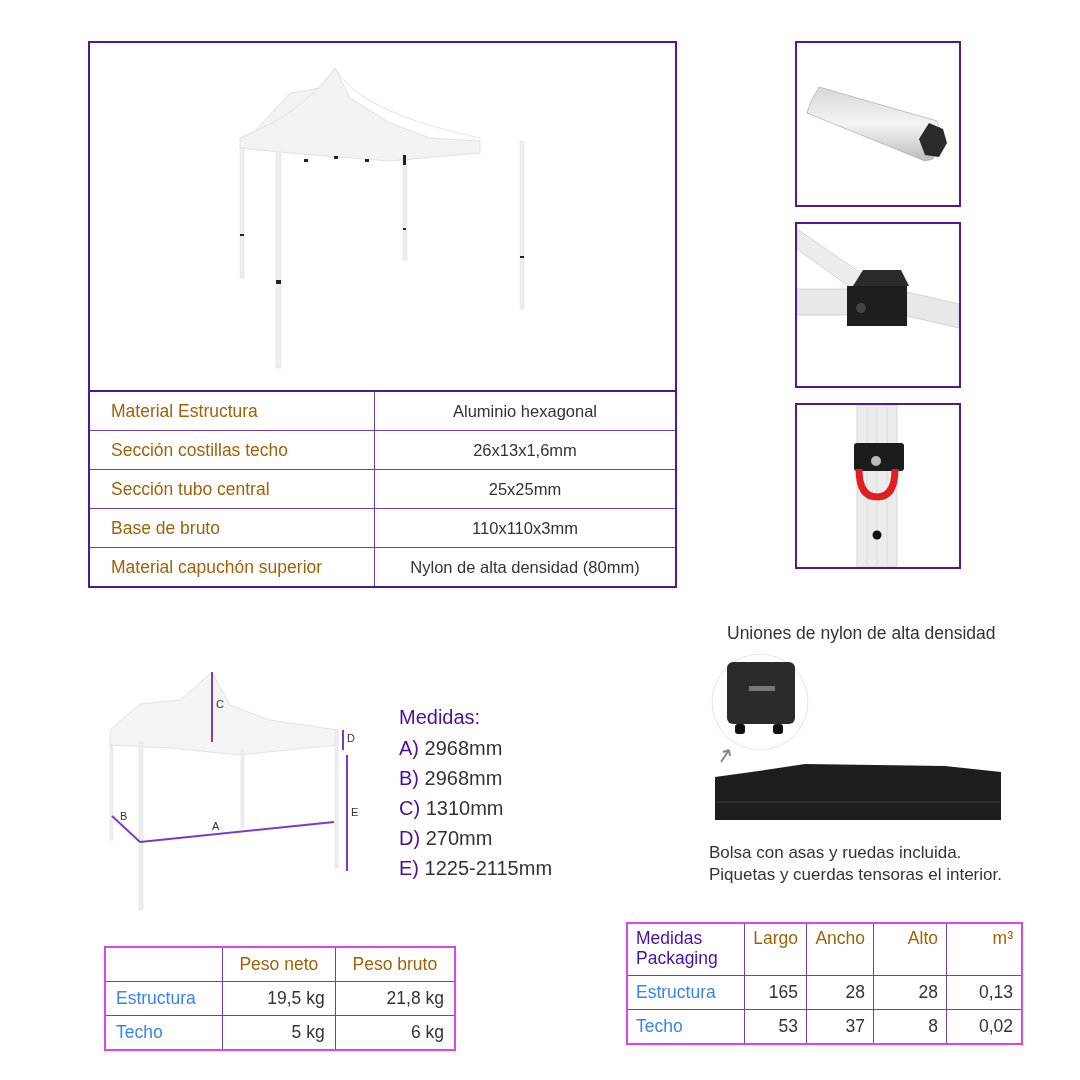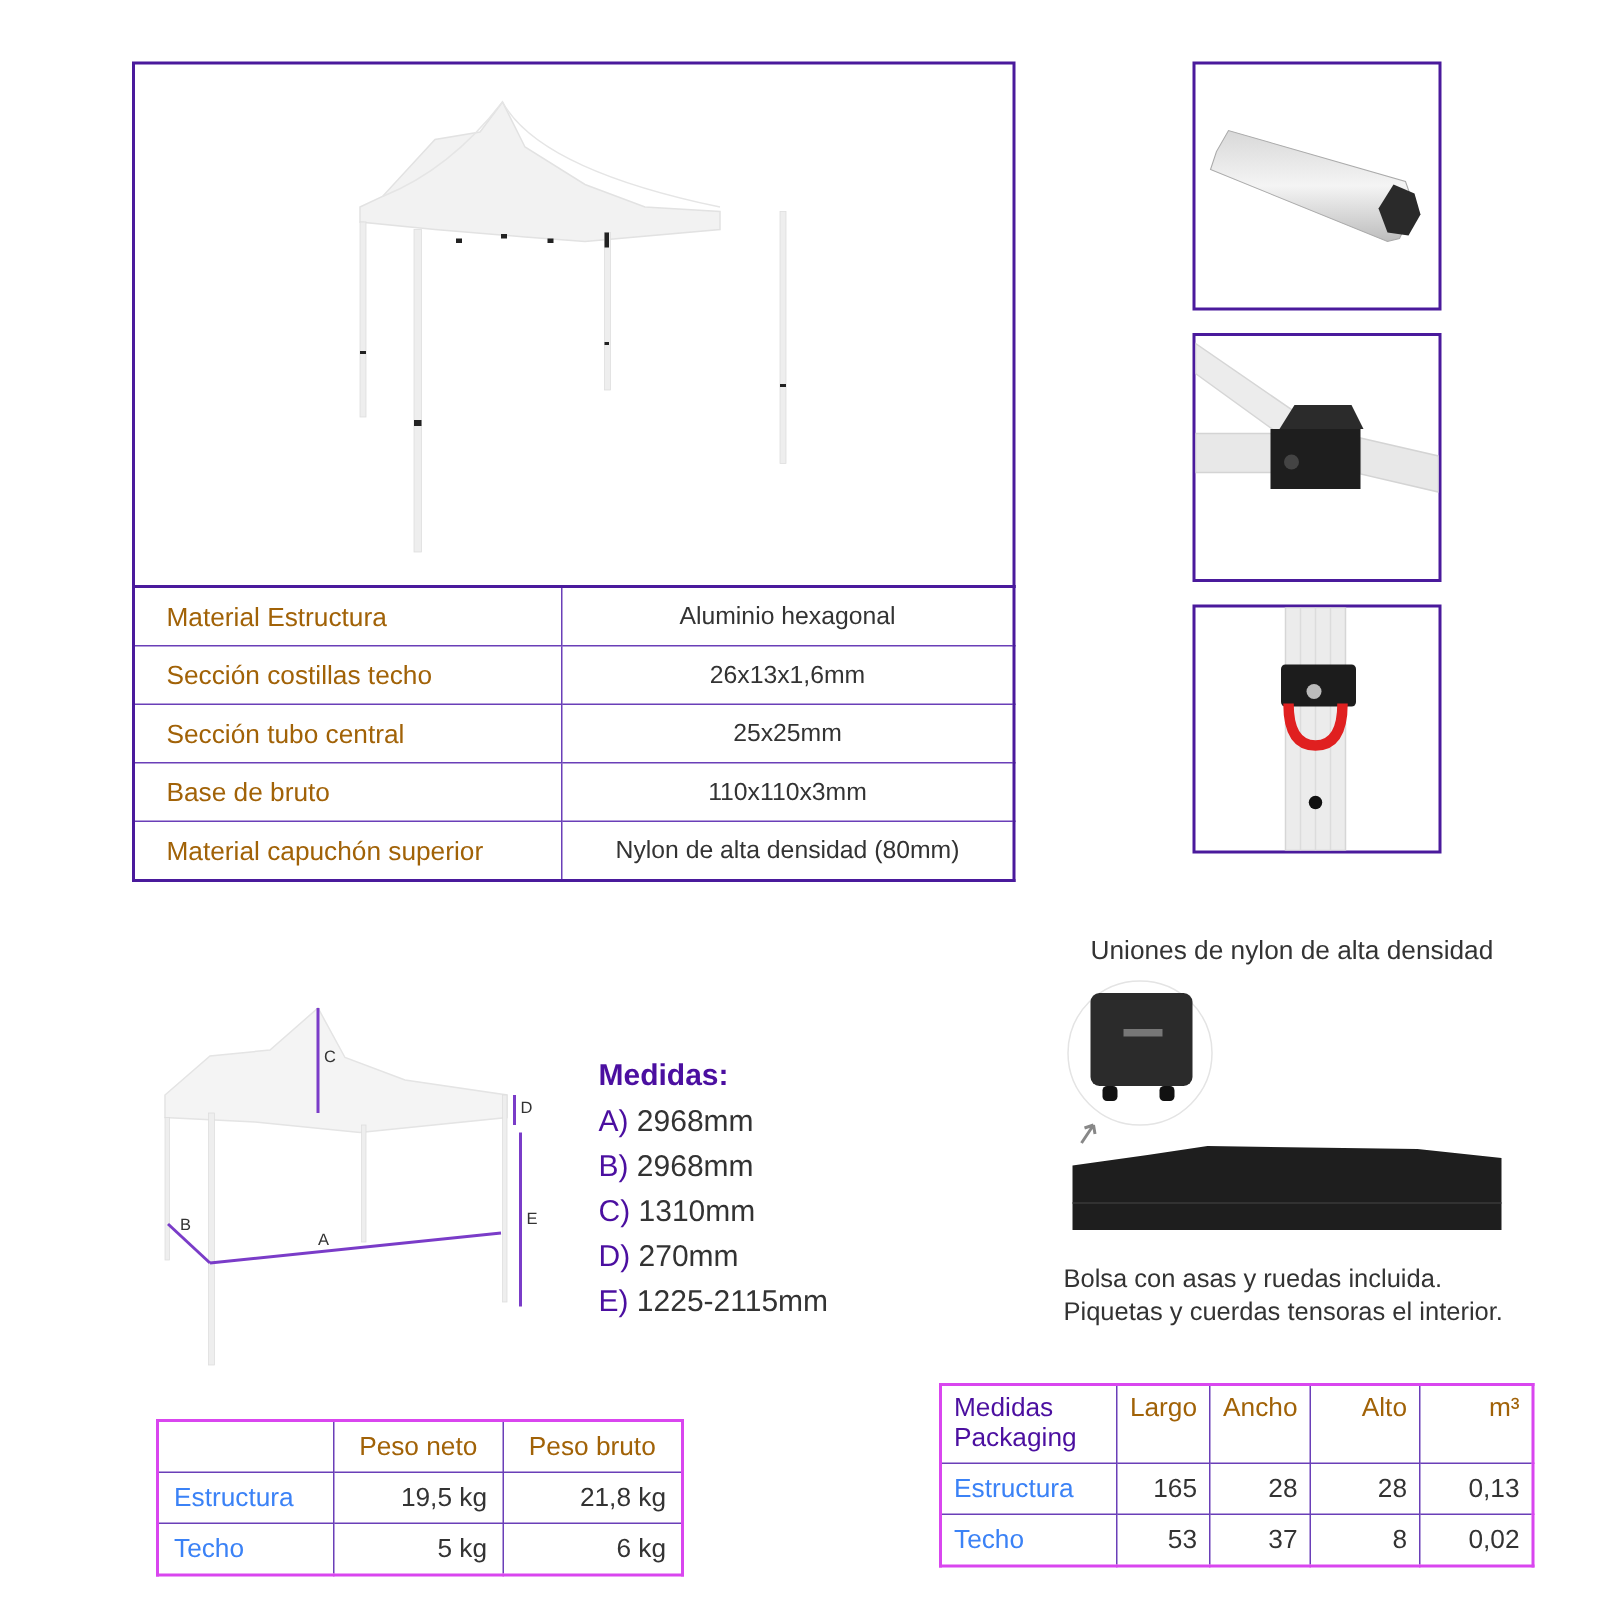--- a/index.html
+++ b/index.html
@@ -128,21 +128,21 @@
   <line x1="12" y1="156" x2="40" y2="182" stroke="#7a3cc8" stroke-width="2"></line>
   <line x1="40" y1="182" x2="234" y2="162" stroke="#7a3cc8" stroke-width="2"></line>
   <text x="116" y="48" font-size="11" fill="#333" font-family="Liberation Sans, sans-serif">C</text>
   <text x="247" y="82" font-size="11" fill="#333" font-family="Liberation Sans, sans-serif">D</text>
   <text x="251" y="156" font-size="11" fill="#333" font-family="Liberation Sans, sans-serif">E</text>
   <text x="20" y="160" font-size="11" fill="#333" font-family="Liberation Sans, sans-serif">B</text>
   <text x="112" y="170" font-size="11" fill="#333" font-family="Liberation Sans, sans-serif">A</text>
 </svg>
 
 <div class="abs" style="left:399px;top:706px;">
-  <div class="med-title" style="margin-bottom:8px;font-weight:bold;">Medidas:</div>
+  <div class="med-title" style="margin-bottom:8px;">Medidas:</div>
   <div class="med-row"><span class="k">A)</span> <span>2968mm</span></div>
   <div class="med-row"><span class="k">B)</span> <span>2968mm</span></div>
   <div class="med-row"><span class="k">C)</span> <span>1310mm</span></div>
   <div class="med-row"><span class="k">D)</span> <span>270mm</span></div>
   <div class="med-row"><span class="k">E)</span> <span>1225-2115mm</span></div>
 </div>
 
 <svg class="abs" style="left:705px;top:652px;" width="300" height="172" viewBox="0 0 300 172">
   <circle cx="55" cy="50" r="48" fill="#fff" stroke="#e4e4e4"></circle>
   <rect x="22" y="10" width="68" height="62" rx="6" fill="#2b2b2b"></rect>

